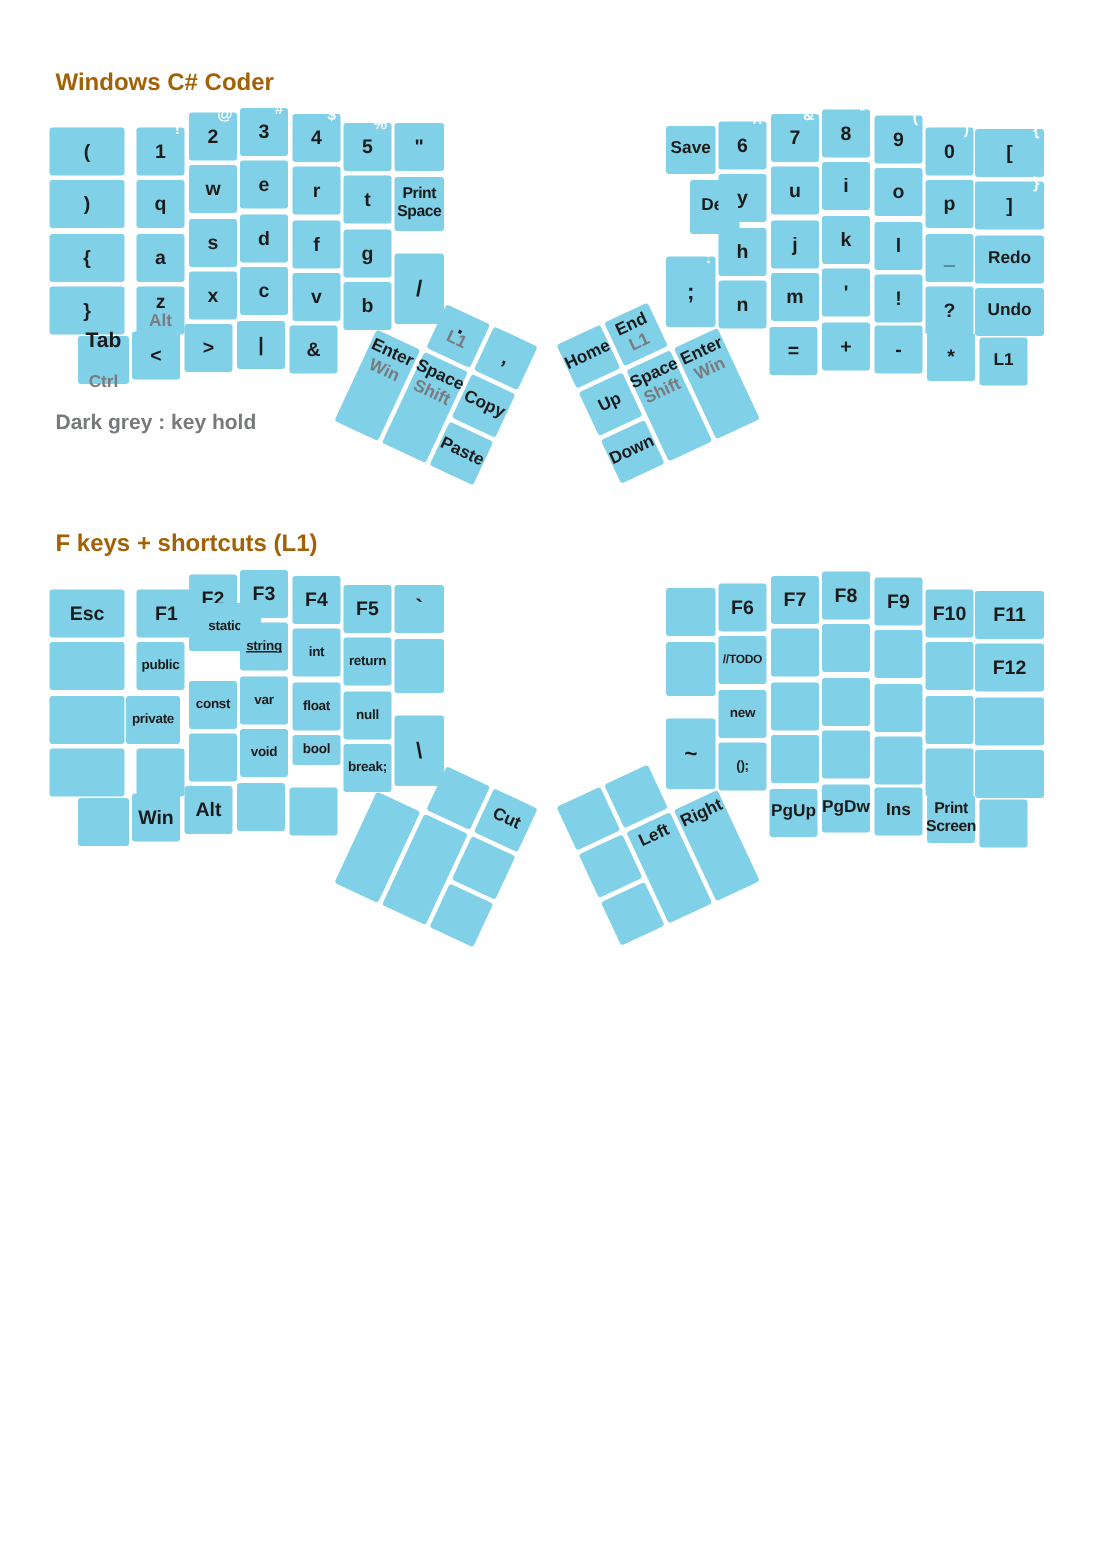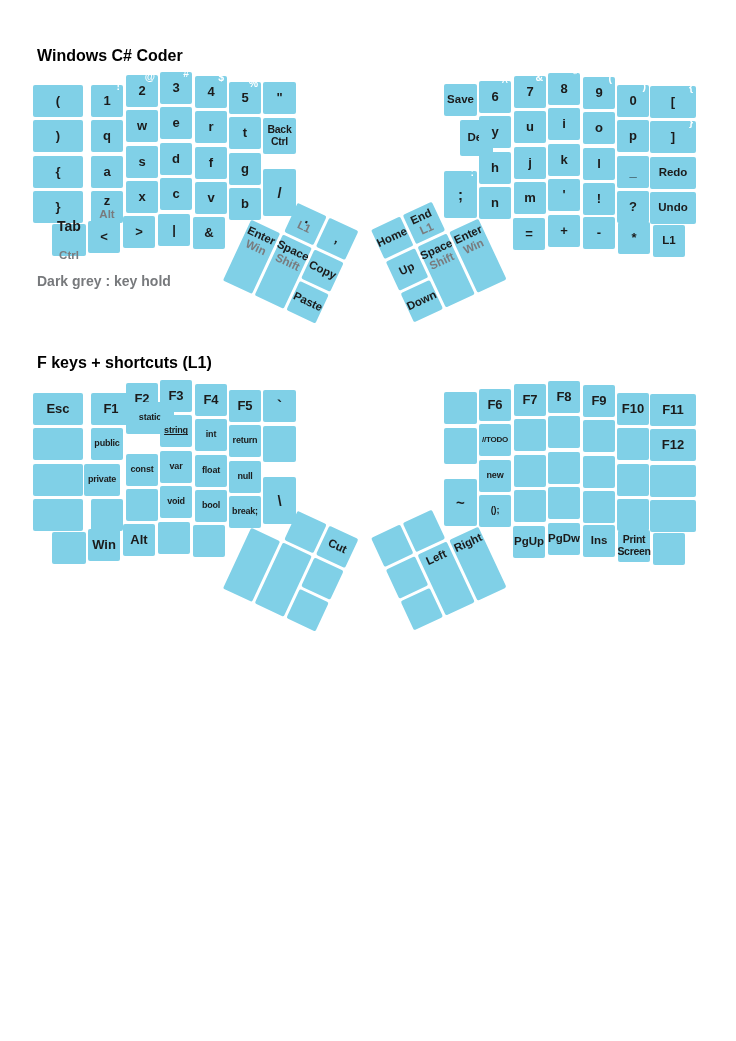--- a/index.html
+++ b/index.html
@@ -1,18 +1,18 @@
 <!DOCTYPE html>
 <html><head>
 <meta charset="utf-8">
 <style>
   html,body{margin:0;padding:0;background:#fff;}
   body{position:relative;width:736px;height:1041px;overflow:hidden;
        font-family:"Liberation Sans",sans-serif;font-weight:bold;color:#1b1b1b;}
-  .title{position:absolute;font-size:16px;font-weight:bold;color:#000000;white-space:nowrap;}
+  .title{position:absolute;font-size:16px;font-weight:bold;color:#a16207;white-space:nowrap;}
   .legend{position:absolute;font-size:14px;font-weight:bold;color:#77797c;white-space:nowrap;}
   .layer{position:absolute;left:0;top:0;width:736px;height:1041px;}
   .key{position:absolute;background:#80d0e7;border-radius:2px;box-sizing:border-box;
        display:flex;flex-direction:column;align-items:center;justify-content:center;
        text-align:center;overflow:visible;}
   .key .t{font-size:13px;line-height:1.02;color:#1b1b1b;}
   .key .hold{font-size:11.5px;line-height:1.05;color:#797b7e;}
   .key .sup{position:absolute;top:-4px;right:3px;font-size:10.5px;color:#fff;line-height:1;}
   .key.md .t{font-size:11.5px;}
   .key.sm .t{font-size:9px;letter-spacing:-0.2px;}
@@ -108,21 +108,21 @@
     <div class="key" style="left: 229px; top: 153px; width: 32px; height: 32px;">
       <span class="t">g</span>
     </div>
     <div class="key" style="left: 229px; top: 188px; width: 32px; height: 32px;">
       <span class="t">b</span>
     </div>
     <div class="key" style="left: 263px; top: 82px; width: 33px; height: 32px;">
       <span class="t">"</span>
     </div>
     <div class="key two" style="left: 263px; top: 118px; width: 33px; height: 36px;">
-      <span class="t">Back Ctrl</span>
+      <span class="t">Print Space</span>
     </div>
     <div class="key lg" style="left: 263px; top: 169px; width: 33px; height: 47px;">
       <span class="t">/</span>
     </div>
     <div class="key tab" style="left: 52px; top: 224px; width: 34px; height: 32px; gap: 16px;">
       <span class="t">Tab</span>
       <span class="hold">Ctrl</span>
     </div>
     <div class="key" style="left: 88px; top: 221px; width: 32px; height: 32px;">
       <span class="t">&lt;</span>
@@ -328,21 +328,21 @@
     </div>
     <div class="key" style="left: 195px; top: 384px; width: 32px; height: 32px;">
       <span class="t">F4</span>
     </div>
     <div class="key sm" style="left: 195px; top: 419px; width: 32px; height: 32px;">
       <span class="t">int</span>
     </div>
     <div class="key sm" style="left: 195px; top: 455px; width: 32px; height: 32px;">
       <span class="t">float</span>
     </div>
-    <div class="key sm" style="left: 195px; top: 490px; width: 32px; height: 32px;">
+    <div class="key sm" style="left: 195px; top: 490px; width: 32px; height: 20px;">
       <span class="t">bool</span>
     </div>
     <div class="key" style="left: 229px; top: 390px; width: 32px; height: 32px;">
       <span class="t">F5</span>
     </div>
     <div class="key sm" style="left: 229px; top: 425px; width: 32px; height: 32px;">
       <span class="t">return</span>
     </div>
     <div class="key sm" style="left: 229px; top: 461px; width: 32px; height: 32px;">
       <span class="t">null</span>

